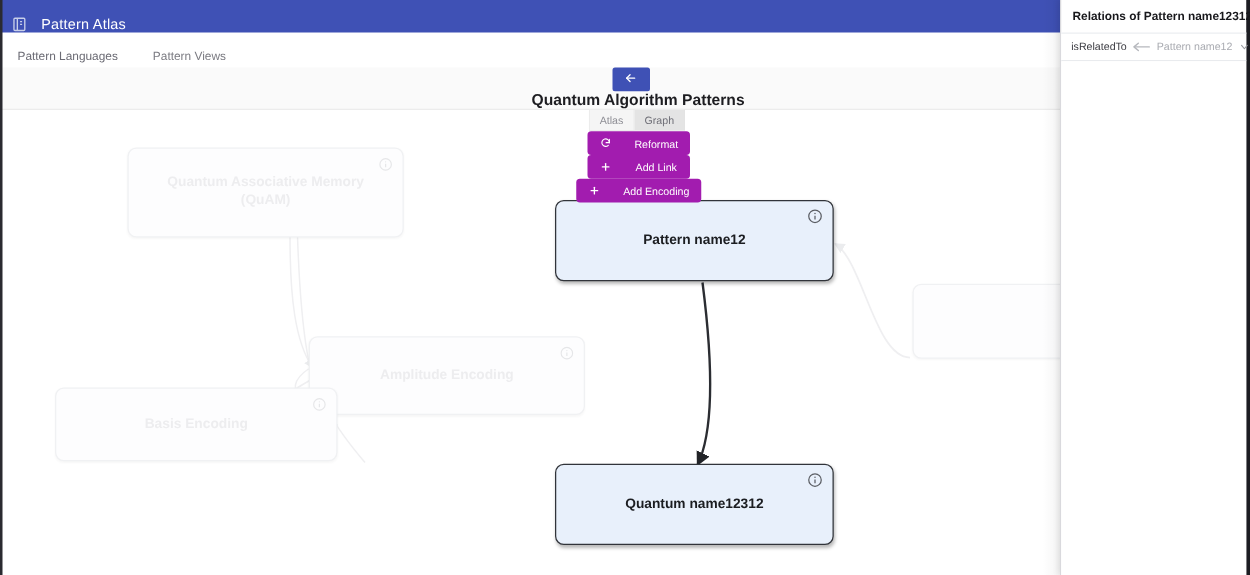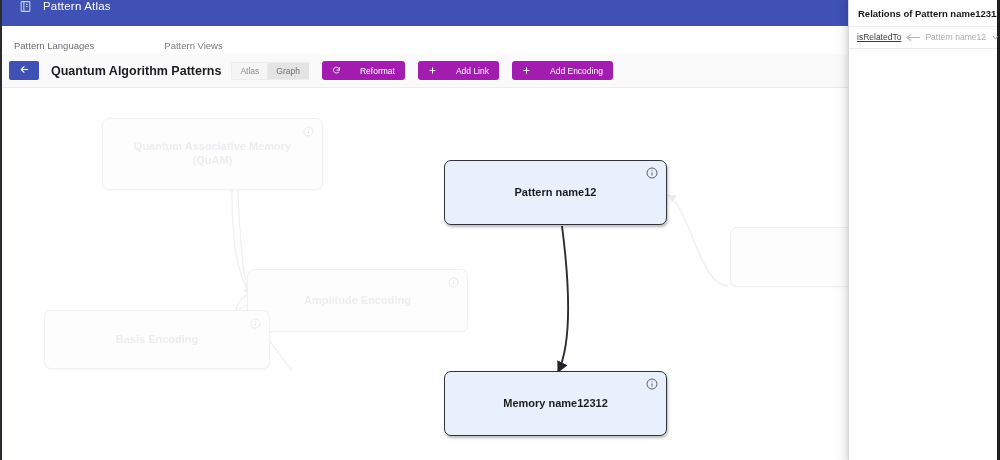--- a/index.html
+++ b/index.html
@@ -14,22 +14,22 @@
     width: 1000px; height: 460px;
     background: #ffffff;
     overflow: hidden;
   }
 
   
   .appbar {
     position: absolute; top: 0; left: 0;
     width: 1000px; height: 26px;
     background: #3f51b5;
-    display: flex; align-items: flex-start;
-    padding-left: 19px;
+    display: flex; align-items: flex-end;
+    padding-left: 9px;
     z-index: 5;
   }
   .appbar-logo {
     width: 13px; height: 13px;
     display: flex; align-items: center; justify-content: center;
     color: #c8cfe9;
     flex: 0 0 auto;
   }
   .appbar-title {
     color: #ffffff;
@@ -39,21 +39,20 @@
   }
 
   
   .tabbar {
     position: absolute; top: 26px; left: 0;
     width: 1000px; height: 40px;
     background: #ffffff;
     border-bottom: 1px solid #e8e8e8;
     display: flex; align-items: stretch;
     z-index: 4;
-    gap: 42px;
   }
   .tab {
     display: flex; align-items: center;
     padding: 0 14px;
     font-size: 9.5px;
     color: #7b7b82;
     position: relative;
     white-space: nowrap;
   }
   .tab.active { color: #6b6b74; }
@@ -67,20 +66,21 @@
 
   
   .toolbar {
     position: absolute; top: 54px; left: 0;
     width: 1000px; height: 34px;
     background: #fafafa;
     border-bottom: 1px solid #ececec;
     display: flex; align-items: center;
     padding-left: 9px;
     z-index: 4;
+    flex-direction: column;
   }
   .back-btn {
     width: 30px; height: 19px;
     background: #3f51b5;
     border: none; border-radius: 2px;
     color: #ffffff;
     display: flex; align-items: center; justify-content: center;
     cursor: pointer;
     flex: 0 0 auto;
   }
@@ -207,21 +207,20 @@
     display: flex; align-items: center;
     padding: 5px 6px 6px 8px;
     gap: 5px;
     border-bottom: 1px solid #e9ebee;
     cursor: pointer;
   }
   .rel-type {
     font-size: 8.5px;
     color: #3b3b41;
     white-space: nowrap;
-    text-decoration: underline;
   }
   .rel-arrow {
     display: inline-flex; align-items: center;
     color: #b6b8bd;
     flex: 0 0 auto;
   }
   .rel-target {
     font-size: 8.5px;
     color: #a9abb1;
     white-space: nowrap;
@@ -410,21 +409,21 @@
     </div>
 
     <div class="node active" style="left:444px; top:283px; width:223px; height:65px;">
       <span class="info-icon">
         <svg width="12" height="12" viewBox="0 0 24 24" fill="none" stroke="#5b5e64" stroke-width="2">
           <circle cx="12" cy="12" r="10"></circle>
           <line x1="12" y1="11" x2="12" y2="17"></line>
           <circle cx="12" cy="7.5" r="1.2" fill="#5b5e64" stroke="none"></circle>
         </svg>
       </span>
-      <span class="node-label">Memory name12312</span>
+      <span class="node-label">Quantum name12312</span>
     </div>
   </div>
 
   <div class="canvas-edge-shadow"></div>
 
   <div class="relations-panel">
     <div class="relations-header">Relations of Pattern name12312</div>
 
     <div class="relations-list">
       <div class="relation-row">

